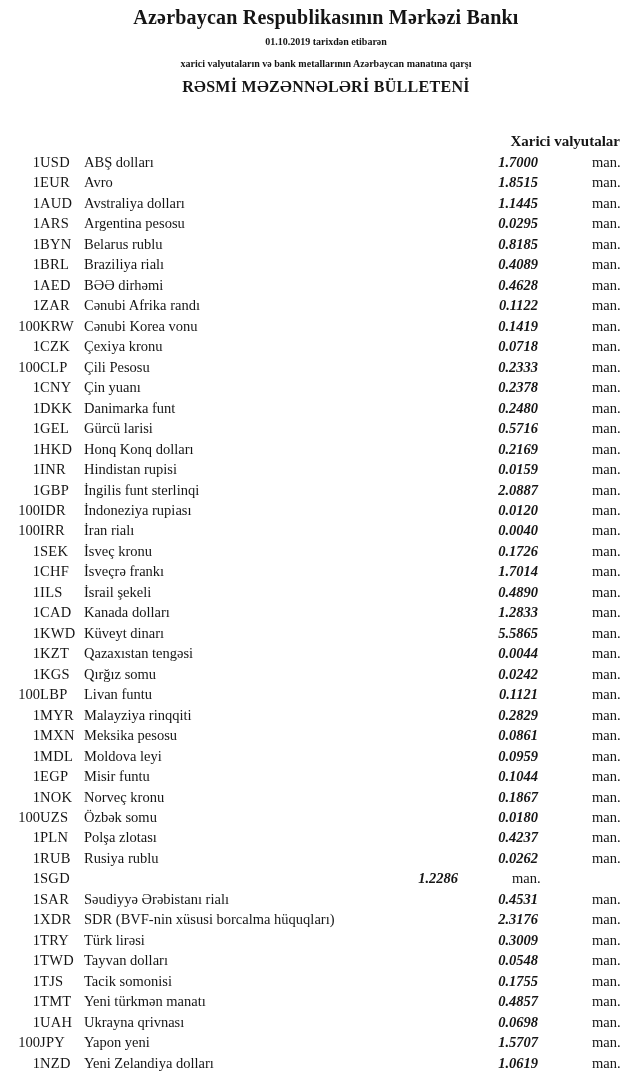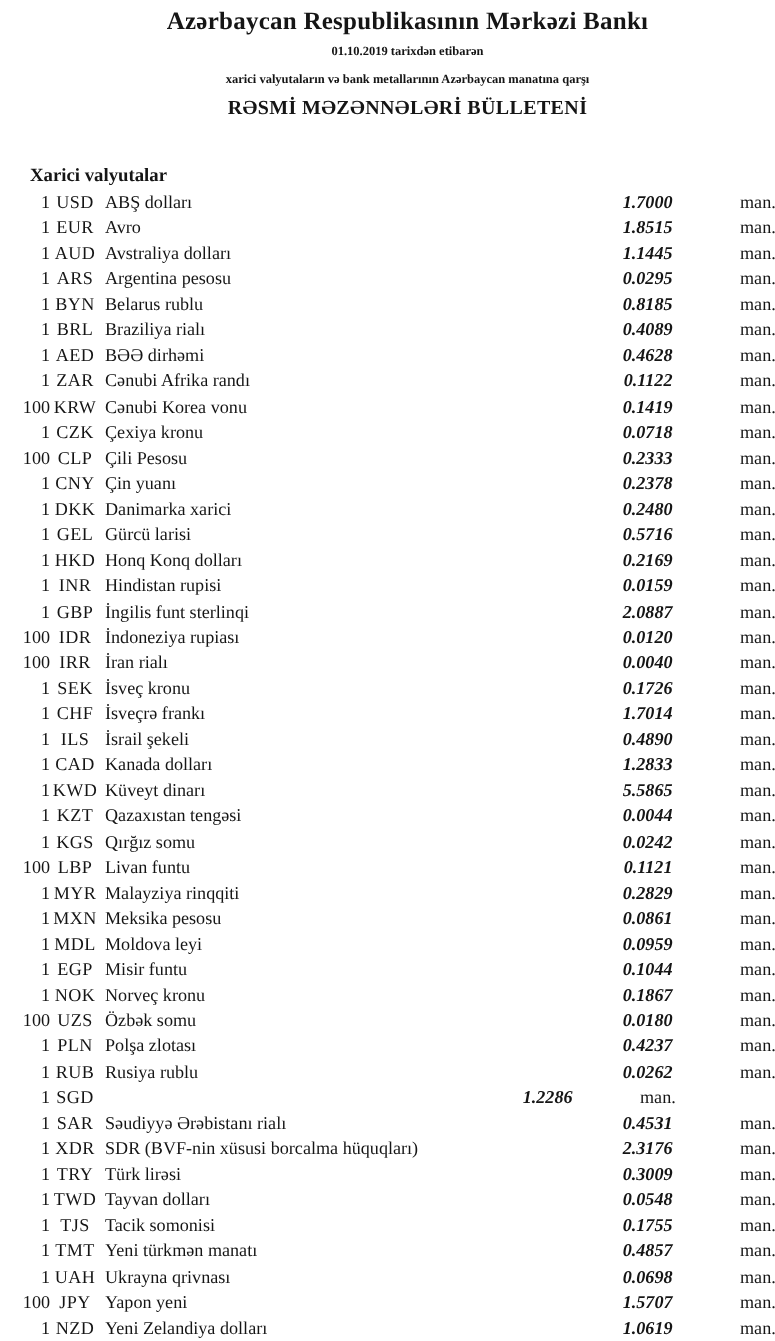--- a/index.html
+++ b/index.html
@@ -39,21 +39,21 @@
     font-weight: bold;
   }
   .bulletin-line {
     font-size: 16px;
     line-height: 23px;
     font-weight: bold;
     letter-spacing: 0.3px;
   }
   .section-title {
     padding-left: 24px;
-    text-align: left;
+    text-align: right;
     font-size: 15px;
     line-height: 22px;
     font-weight: bold;
     margin-top: 32px;
   }
   
   .table {
     padding-left: 4px;
     padding-right: 30px;
   }
@@ -63,21 +63,21 @@
     height: 20.47px;
     align-items: center;
     font-size: 14.5px;
     line-height: 20.47px;
     white-space: nowrap;
   }
   .cell-qty {
     text-align: right;
   }
   .cell-code {
-    text-align: center;
+    text-align: left;
     letter-spacing: 0.3px;
   }
   .cell-name {
     text-align: left;
     padding-left: 4px;
     overflow: hidden;
   }
   .cell-rate {
     text-align: right;
     font-weight: bold;
@@ -196,21 +196,21 @@
     <span class="cell-qty">1</span>
     <span class="cell-code">CNY</span>
     <span class="cell-name">Çin yuanı</span>
     <span class="cell-rate">0.2378</span>
     <span class="cell-unit">man.</span>
   </div>
 
   <div class="row">
     <span class="cell-qty">1</span>
     <span class="cell-code">DKK</span>
-    <span class="cell-name">Danimarka xarici</span>
+    <span class="cell-name">Danimarka funt</span>
     <span class="cell-rate">0.2480</span>
     <span class="cell-unit">man.</span>
   </div>
 
   <div class="row">
     <span class="cell-qty">1</span>
     <span class="cell-code">GEL</span>
     <span class="cell-name">Gürcü larisi</span>
     <span class="cell-rate">0.5716</span>
     <span class="cell-unit">man.</span>

